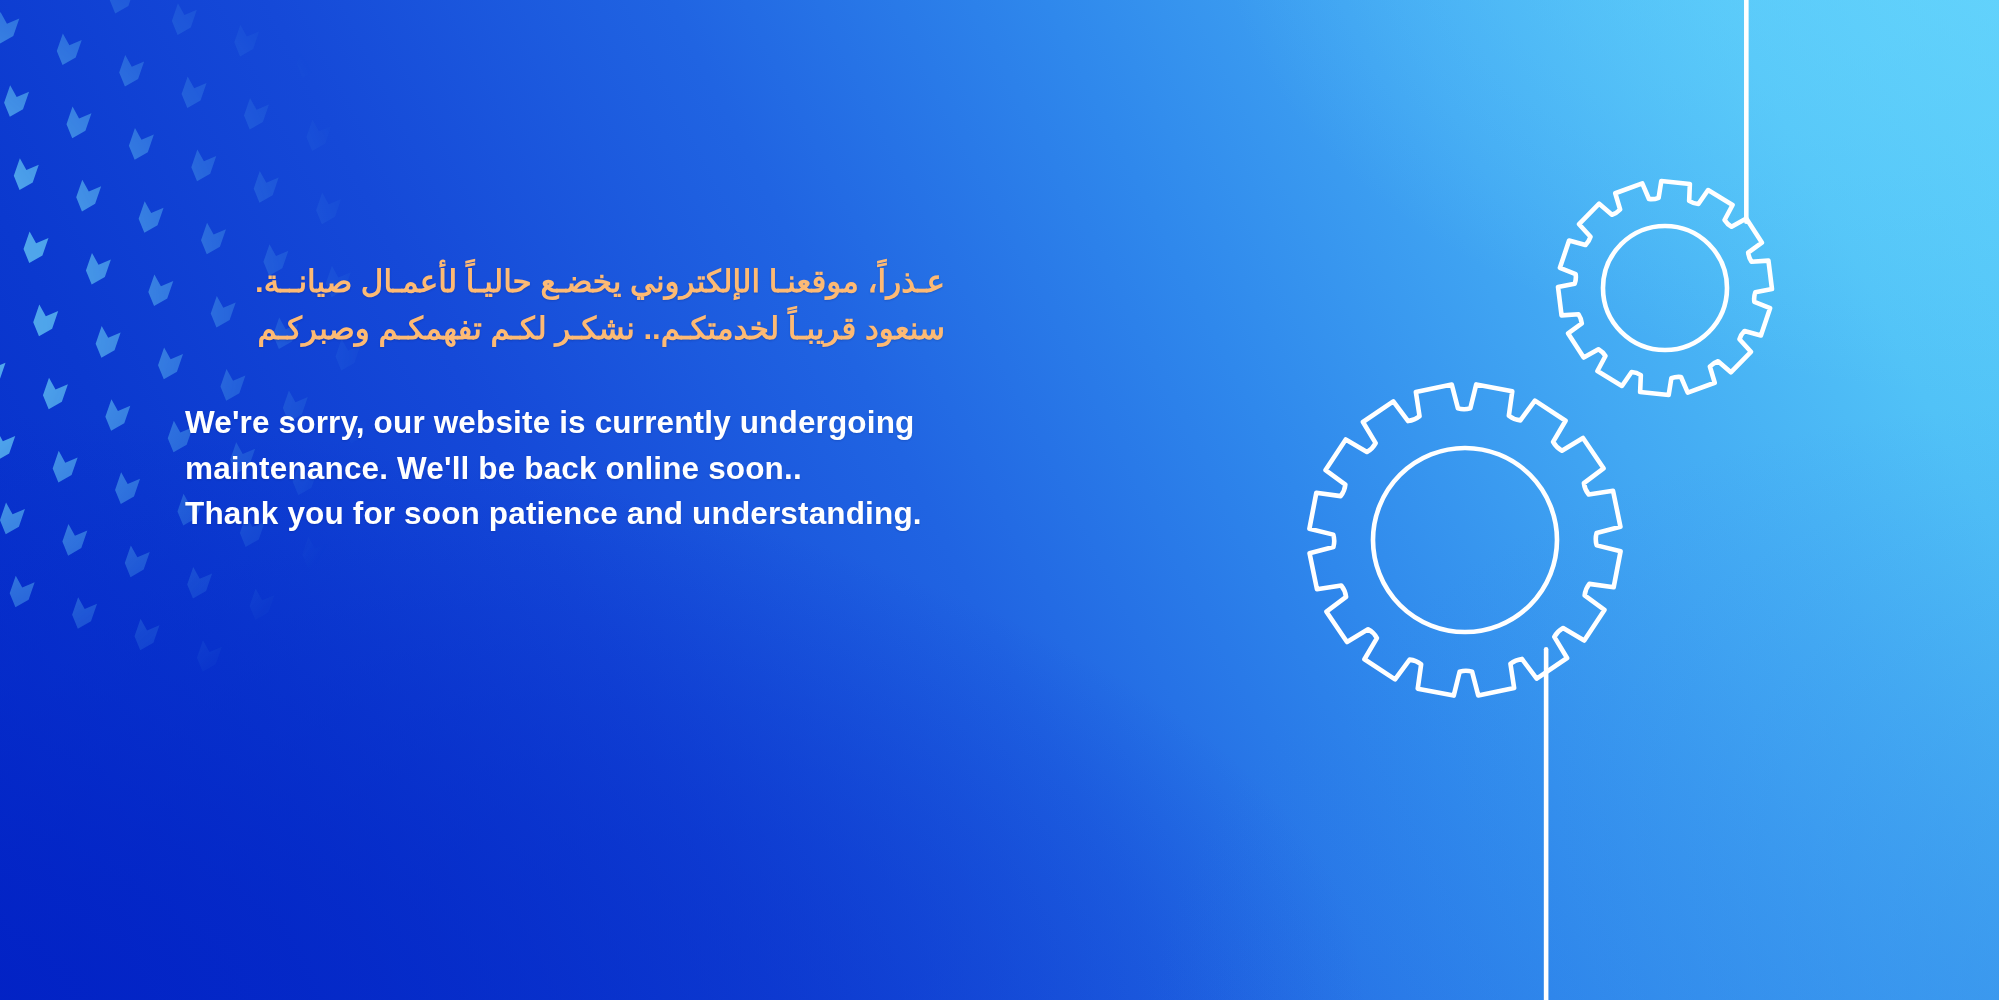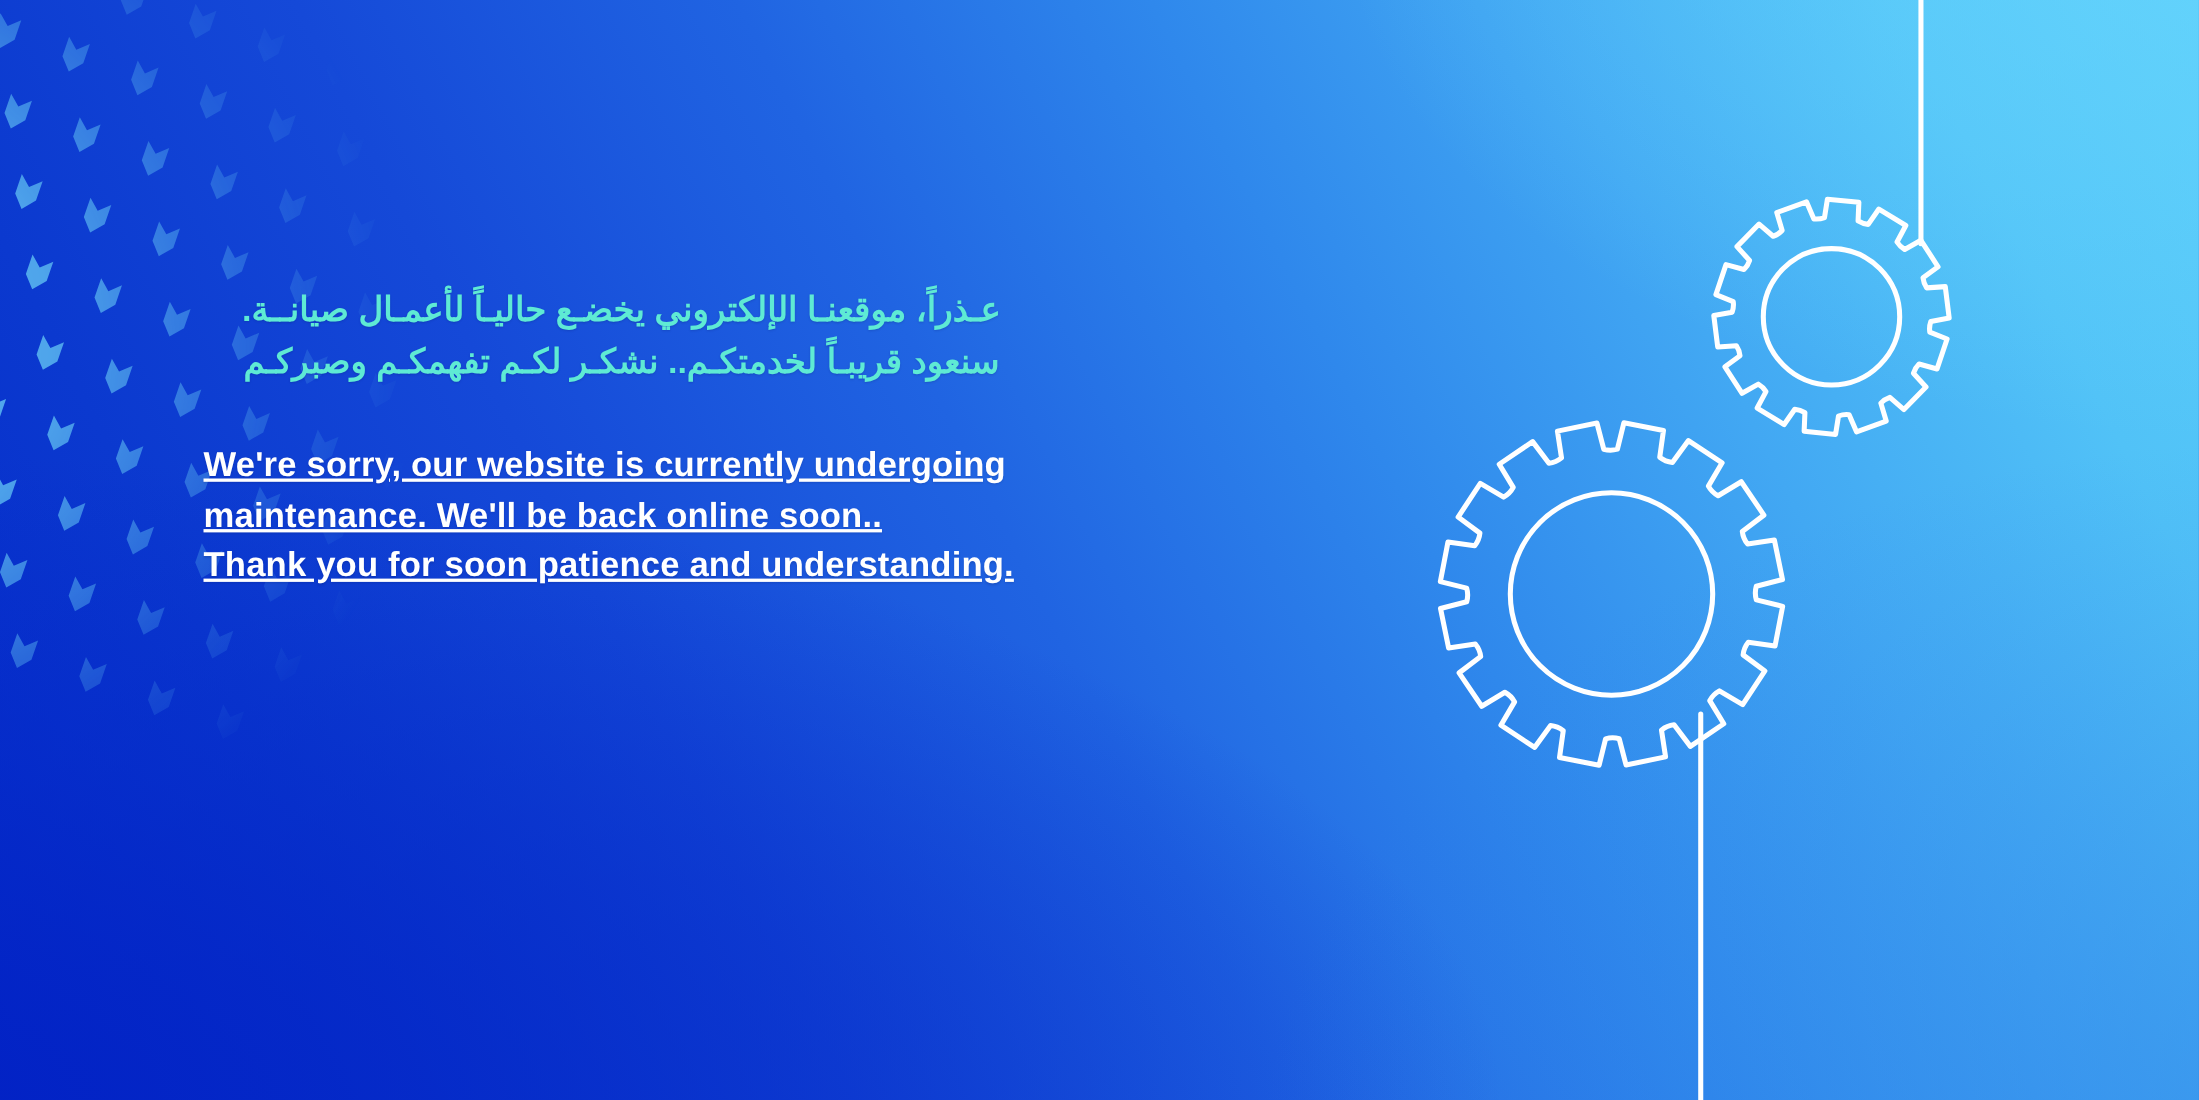--- a/index.html
+++ b/index.html
@@ -68,39 +68,38 @@
 
   
   .copy {
     position:absolute;
     left:185px;
     top:258px;
     width:760px;
   }
   .ar-block {
     direction:rtl;
-    text-align:center;
-    color:#5eead4;
+    text-align:right;
+    color:#fdba74;
     font-size:31px;
     line-height:1.52;
     font-weight:600;
     letter-spacing:.1px;
     text-shadow:0 1px 2px rgba(0,20,90,.18);
   }
   .ar-block .ar-line { white-space:nowrap; }
 
   .en-block {
     margin-top:48px;
     color:#ffffff;
     font-size:31.5px;
     line-height:1.44;
     font-weight:700;
     letter-spacing:.15px;
     text-shadow:0 1px 2px rgba(0,20,90,.18);
-    text-decoration:underline;
   }
   .en-block .en-line { white-space:nowrap; }
 </style>
 </head>
 <body>
 
 <div id="stage">
 
   <div class="bg-base"></div>
   <div class="bg-tint-tl"></div>

